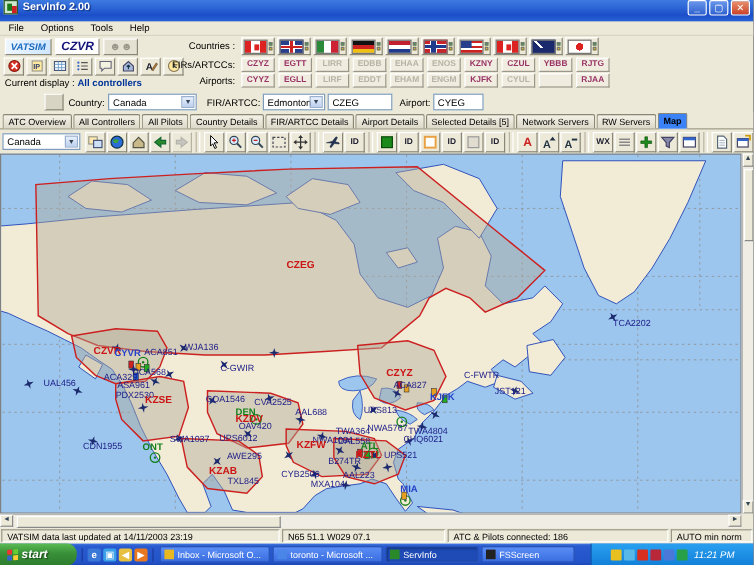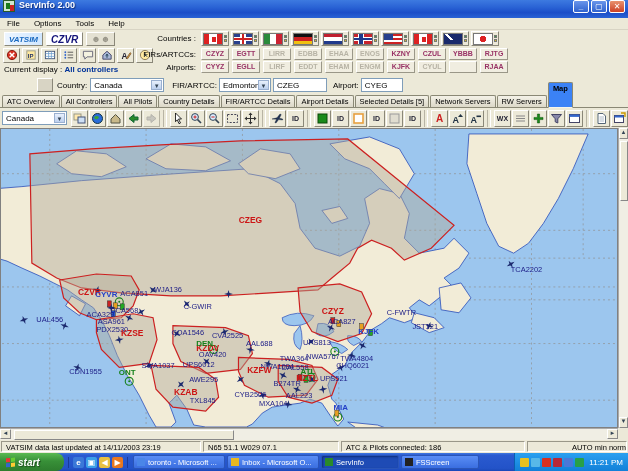--- a/index.html
+++ b/index.html
@@ -76,21 +76,21 @@
   .combo .arr{position:absolute;right:1px;top:1px;bottom:1px;width:11px;background:linear-gradient(180deg,#e8f0fc,#bcd0ee);
     border:1px solid #9ab0d0;color:#345;font-size:6px;line-height:10px;text-align:center;}
   .tbox{height:14px;background:#fff;border:1px solid #7f9db9;padding:2px 0 0 3px;font-size:8px;}
   .smallbtn{width:16px;height:14px;border:1px solid;border-color:#fff #8a8778 #8a8778 #fff;background:#d8d4c4;margin-right:4px;}
 
   
   .tabs{position:absolute;left:0;top:93px;width:628px;height:15px;display:flex;align-items:flex-end;padding-left:2px;
     border-bottom:1px solid #8a8875;background:#ece9d8;}
   .tab{border:1px solid #8a8875;border-bottom:none;border-radius:2px 2px 0 0;padding:0 4px;font-size:7.5px;height:12px;line-height:12px;
     background:linear-gradient(180deg,#f4f2e8,#dcd8c8);margin-right:1px;white-space:nowrap;}
-  .tab.active{background:#3b82f6;height:26px;font-weight:bold;position:relative;z-index:2;border-bottom:1px solid #f6f4ea;margin-bottom:-1px;}
+  .tab.active{background:#3b82f6;height:14px;font-weight:bold;position:relative;z-index:2;border-bottom:1px solid #f6f4ea;margin-bottom:-1px;}
 
   
   .maptb{position:absolute;left:0;top:108px;width:628px;height:20px;background:#ece9d8;display:flex;align-items:center;gap:1px;padding-left:2px;}
   .tbtn{width:17px;height:17px;border:1px solid;border-color:#fff #8a8778 #8a8778 #fff;background:#ece9d8;
     display:flex;align-items:center;justify-content:center;font-size:7px;font-weight:bold;color:#223;}
   .tbtn svg{width:13px;height:13px;}
   .tsep{width:4px;height:17px;border-left:1px solid #b8b4a4;border-right:1px solid #fff;margin:0 2px;}
 
   
   .mapwrap{position:absolute;left:0;top:128px;width:618px;height:300px;border:1px solid #808080;background:#9cc6ee;}
@@ -115,21 +115,21 @@
   .winflag{width:10px;height:10px;display:grid;grid-template-columns:5px 5px;grid-template-rows:5px 5px;transform:skewY(-5deg);}
   .winflag i{display:block;margin:0.5px;}
   .ql{display:flex;gap:2px;align-items:center;margin:0 4px;padding:0 4px;border-left:1px solid #1a3a9a;border-right:1px solid #1a3a9a;}
   .qlicon{width:11px;height:11px;border-radius:2px;font-size:8px;font-weight:bold;color:#fff;text-align:center;line-height:11px;}
   .taskwin{height:14px;width:92px;margin:0 1px;border-radius:2px;background:linear-gradient(180deg,#5a8df5,#3a6ee0);
     border:1px solid #2a55b8;color:#fff;font-size:7.5px;display:flex;align-items:center;gap:3px;padding:0 3px;white-space:nowrap;overflow:hidden;}
   .taskwin.active{background:#1e4bb5;box-shadow:inset 1px 1px 2px #10307a;width:78px;}
   .taskwin.small{width:78px;text-align:center;}
   .taskwin .ticon{width:8px;height:8px;flex:none;}
   .tray{margin-left:auto;height:18px;background:linear-gradient(180deg,#2aa0f0,#1280d8);border-left:1px solid #0a60b0;
-    display:flex;align-items:center;gap:2px;padding:0 5px;color:#fff;font-size:8px;}
+    display:flex;align-items:center;gap:2px;padding:0 16px;color:#fff;font-size:8px;font-style:italic;}
   .trayicon{width:9px;height:9px;border-radius:1px;}
   .clock{margin-left:3px;}
 
   
   text{font-family:"Liberation Sans","DejaVu Sans",sans-serif;}
   .cs{font-size:7.5px;fill:#1c1c86;}
   .firlab{font-size:8.5px;font-weight:bold;fill:#cc1515;}
   .apg{font-size:8px;font-weight:bold;fill:#15801a;}
   .apb{font-size:8px;font-weight:bold;fill:#2440c8;}
   .land{fill:#f2ecd7;stroke:#2a4db8;stroke-width:0.8;}
@@ -646,50 +646,50 @@
     <span class="sbtn" style="left:0;bottom:0;width:9px;height:11px;">▼</span>
   </div>
   <div class="hscroll">
     <span class="sbtn" style="left:0;top:0;width:11px;height:10px;">◄</span>
     <span class="thumbh"></span>
     <span class="sbtn" style="right:0;top:0;width:11px;height:10px;">►</span>
   </div>
   <div class="scorner"></div>
 
   <div class="status">
-    <span class="scell" style="width:200px;">VATSIM data last updated at 14/11/2003 23:19</span>
+    <span class="scell" style="width:232px;">VATSIM data last updated at 14/11/2003 23:19</span>
     <span class="scell" style="width:136px;">N65 51.1   W029 07.1</span>
     <span class="scell" style="width:184px;">ATC &amp; Pilots connected: 186</span>
-    <span class="scell" style="flex:1;text-align:right;">AUTO min norm</span>
+    <span class="scell" style="flex:1;">AUTO min norm</span>
   </div>
 
   <div class="taskbar">
     <span class="startbtn">
       <span class="winflag">
         <i style="background:#e33"></i>
           <i style="background:#6c3"></i>
           <i style="background:#36c"></i>
           <i style="background:#fc3"></i>
       </span>
       <span>start</span>
     </span>
     <span class="ql" id="quick-launch">
         <span class="qlicon" style="background: rgb(58, 120, 216);">e</span>
         <span class="qlicon" style="background: rgb(58, 160, 232);">▣</span>
         <span class="qlicon" style="background: rgb(232, 192, 64);">◀</span>
         <span class="qlicon" style="background: rgb(232, 120, 32);">▶</span>
       </span>
     <span id="task-windows" style="display:flex;align-items:center;">
         <span class="taskwin">
+          <span class="ticon" style="background:#e8b820"></span>
+          <span>Inbox - Microsoft O...</span>
+        </span>
+        <span class="taskwin">
           <span class="ticon" style="background:#4a86e8"></span>
           <span>toronto - Microsoft ...</span>
-        </span>
-        <span class="taskwin">
-          <span class="ticon" style="background:#e8b820"></span>
-          <span>Inbox - Microsoft O...</span>
         </span>
         <span class="taskwin active small">
           <span class="ticon" style="background:#2a8a2a"></span>
           <span>ServInfo</span>
         </span>
         <span class="taskwin small">
           <span class="ticon" style="background:#222222"></span>
           <span>FSScreen</span>
         </span>
       </span>

